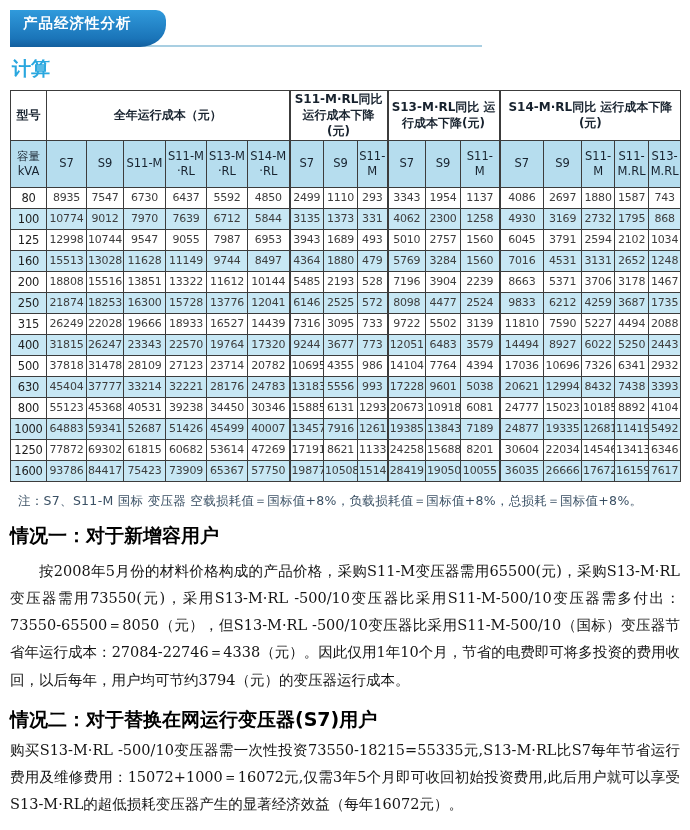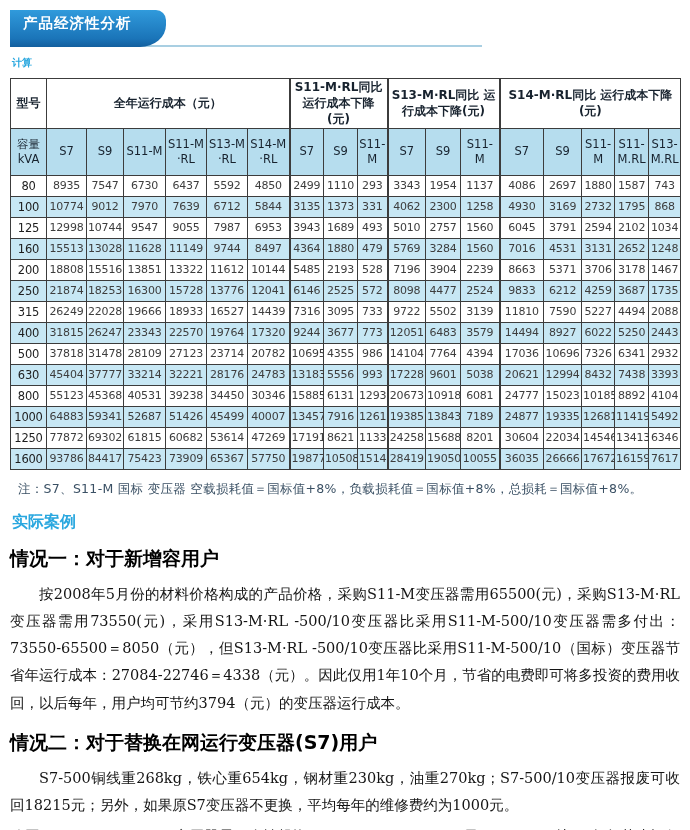--- a/index.html
+++ b/index.html
@@ -8,21 +8,21 @@
 
   
   .title-row{width:472px;border-bottom:2px solid #a9cfe2;margin-top:2px;}
   .title-tab{
     display:inline-block;
     background:linear-gradient(180deg,#309bdc 0%,#2e96d8 8%,#1a74b8 78%,#135f9e 100%);
     color:#ffffff;font-weight:bold;font-size:14.5px;letter-spacing:1px;
     padding:4px 34px 14px 13px;margin-bottom:-2px;
     border-radius:0 10px 26px 0 / 0 10px 22px 0;
   }
-  .section-label{color:#29a7df;font-weight:bold;font-size:10px;margin:9px 0 8px 2px;}
+  .section-label{color:#29a7df;font-weight:bold;font-size:19px;margin:9px 0 8px 2px;}
   .section-label.big{font-size:16px;margin-top:14px;}
 
   
   table.cost-table{border-collapse:collapse;table-layout:fixed;width:670px;margin-top:2px;}
   .cost-table th,.cost-table td{
     border:1px solid #3c3c3c;overflow:hidden;text-align:center;vertical-align:middle;
     padding:0 1px;font-weight:normal;
   }
   .cost-table thead tr.grp th{height:36px;font-size:12px;font-weight:bold;color:#17222e;background:#ffffff;line-height:1.35;}
   .cost-table thead tr.sub th{height:46px;font-size:11.5px;color:#17222e;background:#b6ddee;line-height:1.25;word-break:break-all;white-space:pre-line;}
@@ -379,22 +379,20 @@
           <td>26666</td>
           <td>17672</td>
           <td>16159</td>
           <td>7617</td>
         </tr>
       </tbody>
   </table>
 
   <p class="table-note">注：S7、S11-M 国标 变压器 空载损耗值＝国标值+8%，负载损耗值＝国标值+8%，总损耗＝国标值+8%。</p>
 
-  <div class="section-label big">实际案例</div>
 
   <h3 class="case-heading">情况一：对于新增容用户</h3>
   <p class="para indent">按2008年5月份的材料价格构成的产品价格，采购S11-M变压器需用65500(元)，采购S13-M·RL变压器需用73550(元)，采用S13-M·RL -500/10变压器比采用S11-M-500/10变压器需多付出：73550-65500＝8050（元），但S13-M·RL -500/10变压器比采用S11-M-500/10（国标）变压器节省年运行成本：27084-22746＝4338（元）。因此仅用1年10个月，节省的电费即可将多投资的费用收回，以后每年，用户均可节约3794（元）的变压器运行成本。</p>
 
   <h3 class="case-heading">情况二：对于替换在网运行变压器(S7)用户</h3>
-  <p class="para indent">S7-500铜线重268kg，铁心重654kg，钢材重230kg，油重270kg；S7-500/10变压器报废可收回18215元；另外，如果原S7变压器不更换，平均每年的维修费约为1000元。</p>
   <p class="para">购买S13-M·RL -500/10变压器需一次性投资73550-18215=55335元,S13-M·RL比S7每年节省运行费用及维修费用：15072+1000＝16072元,仅需3年5个月即可收回初始投资费用,此后用户就可以享受S13-M·RL的超低损耗变压器产生的显著经济效益（每年16072元）。</p>
 
 </div>
 
 </body></html>

